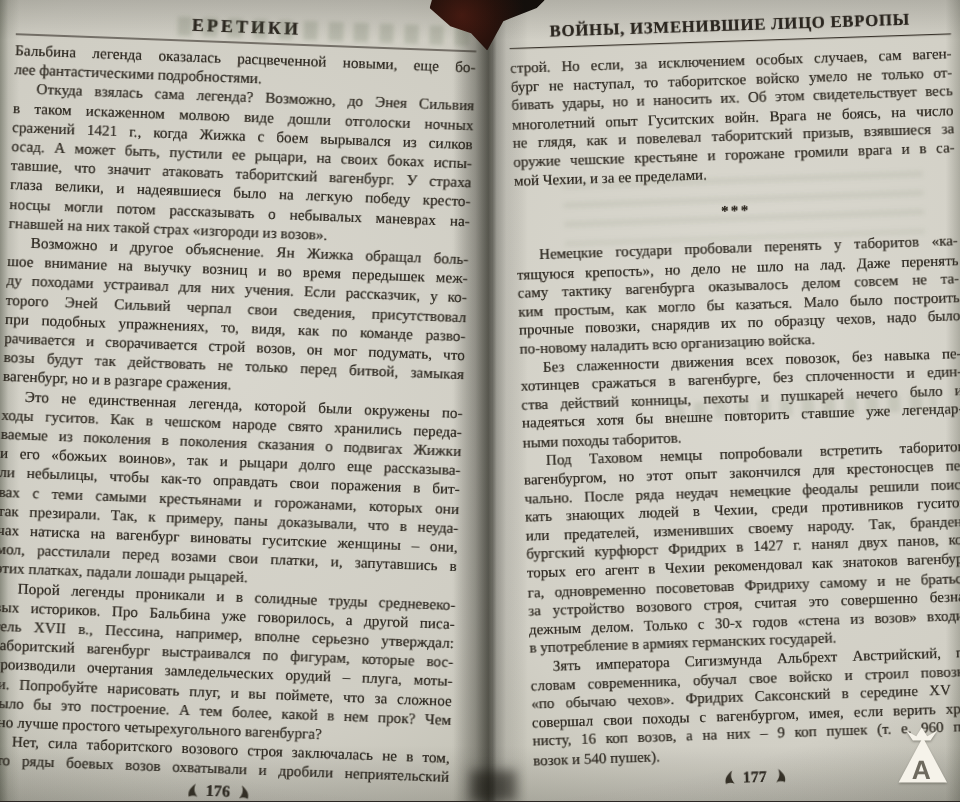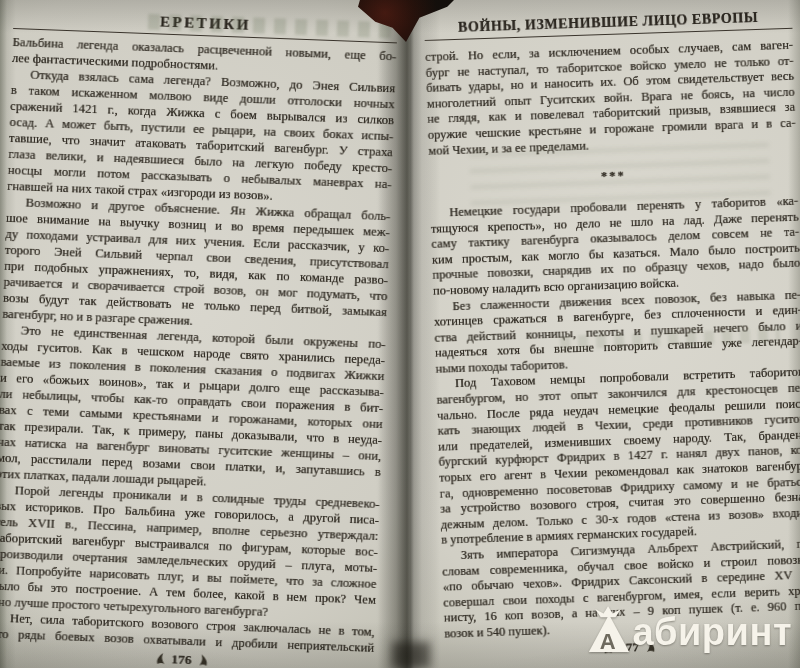--- a/index.html
+++ b/index.html
@@ -232,16 +232,15 @@
   <div class="spine-bottom"></div>
 
   <div class="vignette"></div>
 
   <div class="watermark">
     <svg class="wm-icon" viewBox="0 0 48 52">
       <path d="M15,12 L9,3 L18,8 L23,0 L28,8 L37,3 L31,12 Z" fill="#f6f3ea"></path>
       <polygon points="24,9 46,50 2,50" fill="#f6f3ea"></polygon>
       <text x="14" y="47" font-family="Liberation Sans, DejaVu Sans, sans-serif" font-size="24" font-weight="bold" fill="#6e6a5e">А</text>
     </svg>
-    <span class="wm-text">абиринт</span>
   </div>
 
 </div>
 
 </body></html>

